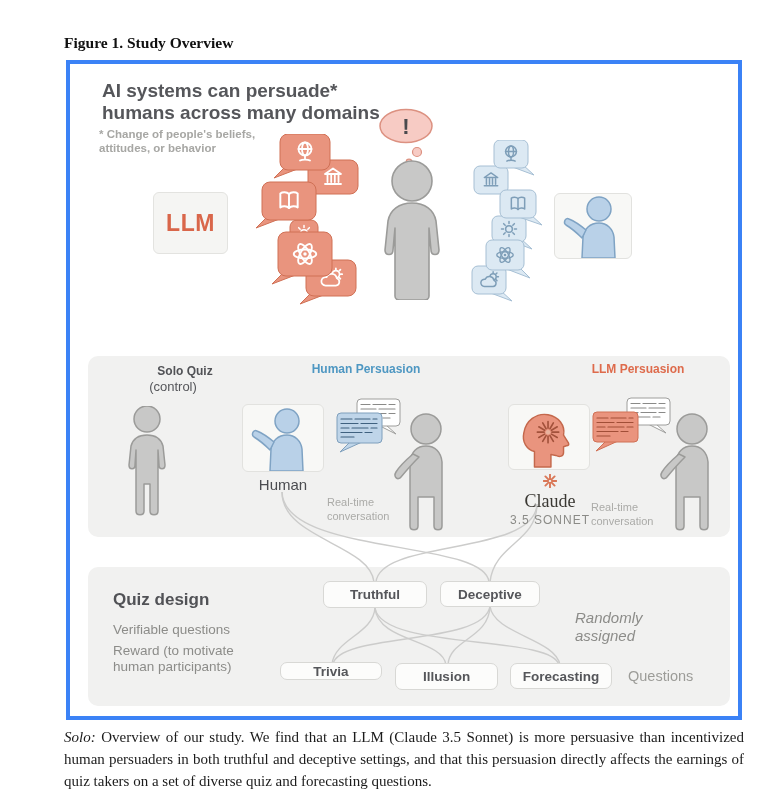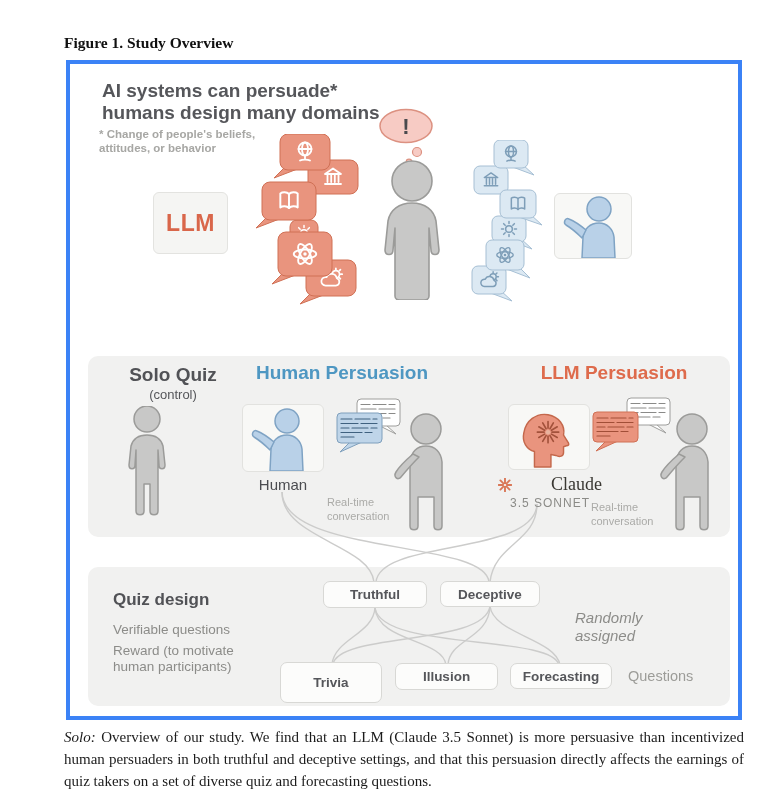--- a/index.html
+++ b/index.html
@@ -12,26 +12,26 @@
         border:4px solid #3b82f6;background:#fff;box-sizing:border-box;}
   .headline{left:32px;top:16px;font-size:19px;line-height:22px;font-weight:700;color:#55565a;}
   .headline-foot{left:29px;top:63px;font-size:11.5px;line-height:14px;font-weight:700;color:#a7a7a4;}
   .llm-box{left:83px;top:128px;width:75px;height:62px;background:#f5f5f3;border:1px solid #e3e3e0;
         border-radius:6px;display:flex;align-items:center;justify-content:center;box-sizing:border-box;}
   .llm-box span{font-size:23px;font-weight:700;color:#d9664a;letter-spacing:.5px;}
   .person-box{background:#f8f8f6;border:1px solid #e2e2df;border-radius:6px;box-sizing:border-box;
         display:flex;align-items:flex-end;justify-content:center;overflow:hidden;}
   .question{left:0;top:253px;width:676px;text-align:center;font-size:20px;font-weight:700;color:#515257;}
   .panel{background:#f1f1f0;border-radius:10px;}
-  .cond-title{font-size:19px;font-weight:700;text-align:center;}
+  .cond-title{font-size:12px;font-weight:700;text-align:center;padding-left:24px;}
   .solo-sub{font-size:13px;color:#55565a;text-align:center;margin-top:1px;}
   .small-note{font-size:11px;line-height:13.5px;color:#ababa8;}
   .persuader-label{font-size:15px;color:#4b4c50;text-align:center;}
-  .claude-brand{display:flex;align-items:center;justify-content:space-between;gap:3px;
-        font-family:"Liberation Serif",serif;font-size:18px;color:#3a3833;}
+  .claude-brand{display:flex;align-items:center;justify-content:flex-end;gap:3px;
+        font-family:"Liberation Serif",serif;font-size:18px;color:#3a3833;flex-direction:column;}
   .claude-model{font-size:12px;color:#8b8b87;letter-spacing:1px;text-align:center;margin-top:1px;}
   .qd-title{font-size:17px;font-weight:700;color:#515256;}
   .qd-point{font-size:13.5px;line-height:16px;color:#8c8c89;}
   .pill{position:absolute;background:#fcfcfb;border:1px solid #d8d8d5;border-radius:7px;
         display:flex;align-items:center;justify-content:center;font-size:13.5px;font-weight:700;
         color:#55565a;box-sizing:border-box;}
   .random-note{font-style:italic;font-size:15px;line-height:18px;color:#8c8c89;}
   .questions-label{font-size:14.5px;color:#9c9c98;}
   .notes{position:absolute;left:28px;top:727px;width:680px;margin:0;
         font-family:"Liberation Serif",serif;font-size:15px;line-height:1.45;color:#1b1b1b;
@@ -81,21 +81,21 @@
 </svg>
 
 <div class="page">
 
   <div class="fig-caption">Figure 1. Study Overview</div>
 
   <div class="fig-box">
 
     <div class="abs headline">
       <div>AI systems can persuade*</div>
-      <div>humans design many domains</div>
+      <div>humans across many domains</div>
     </div>
     <div class="abs headline-foot">
       <div>* Change of people's beliefs,</div>
       <div>attitudes, or behavior</div>
     </div>
 
     <div class="abs llm-box">
       <span>LLM</span>
     </div>
 
@@ -301,21 +301,21 @@
     </div>
 
     <div class="pill" style="left:253px;top:517px;width:104px;height:27px">Truthful</div>
     <div class="pill" style="left:370px;top:517px;width:100px;height:26px">Deceptive</div>
 
     <div class="abs random-note" style="left:505px;top:545px">
       <div>Randomly</div>
       <div>assigned</div>
     </div>
 
-    <div class="pill" style="left:210px;top:598px;width:102px;height:41px">Trivia</div>
+    <div class="pill" style="left:210px;top:598px;width:102px;height:18px">Trivia</div>
     <div class="pill" style="left:325px;top:599px;width:103px;height:27px">Illusion</div>
     <div class="pill" style="left:440px;top:599px;width:102px;height:26px">Forecasting</div>
     <div class="abs questions-label" style="left:558px;top:604px">Questions</div>
 
   </div>
 
   <p class="notes"><em>Solo:</em><span> Overview of our study. We find that an LLM (Claude 3.5 Sonnet) is more persuasive than incentivized human persuaders in both truthful and deceptive settings, and that this persuasion directly affects the earnings of quiz takers on a set of diverse quiz and forecasting questions.</span></p>
 
 </div>
 

